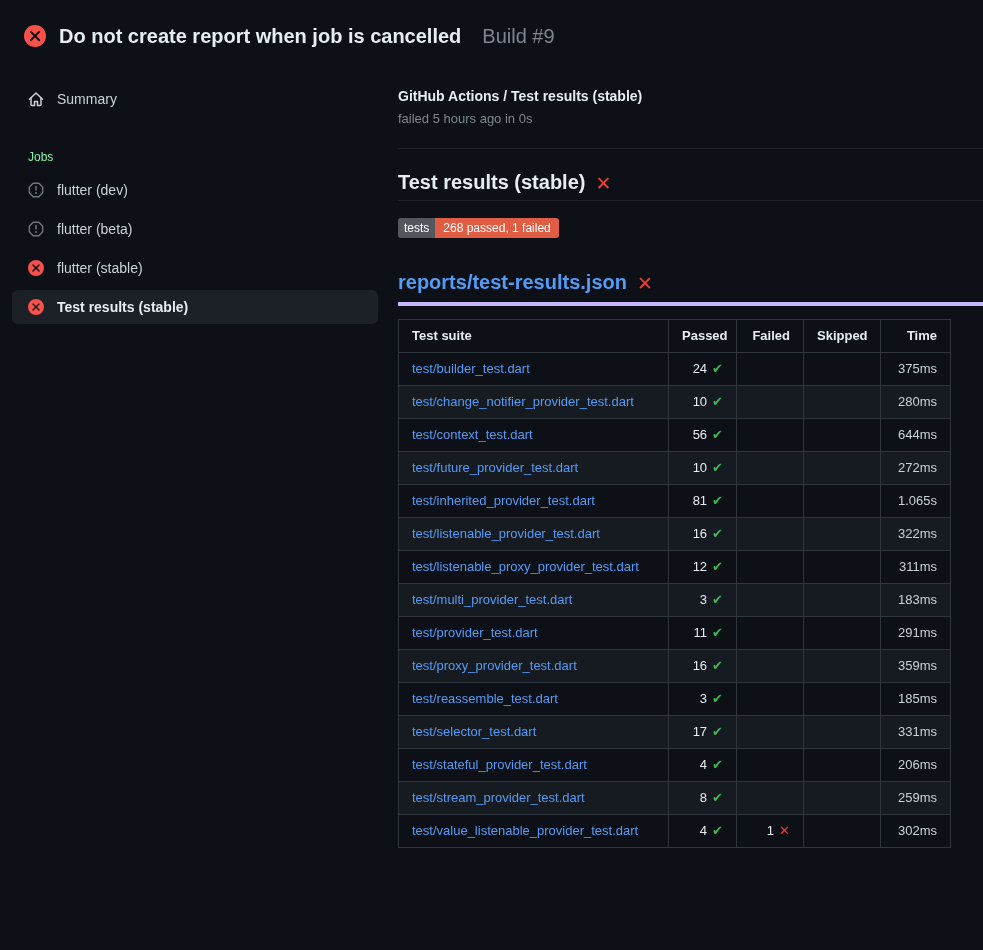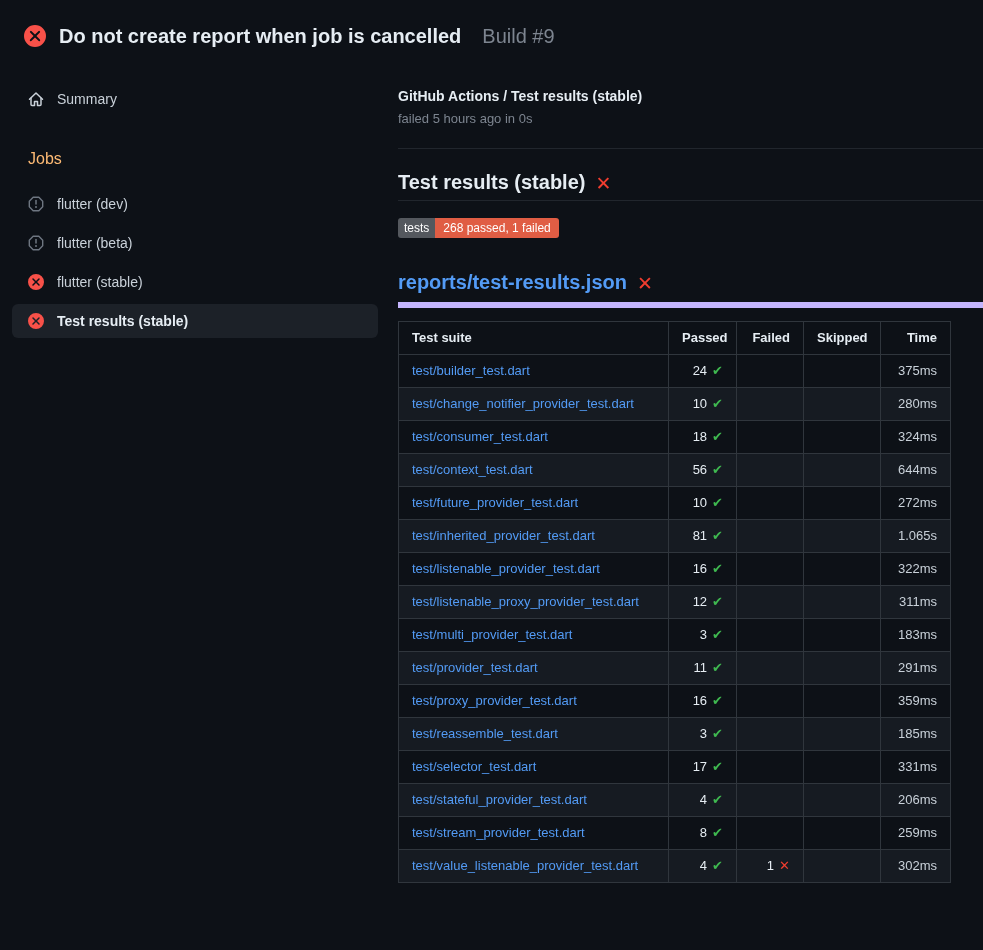--- a/index.html
+++ b/index.html
@@ -25,21 +25,21 @@
 
   
   .sidebar { width: 390px; flex: 0 0 390px; padding-top: 26px; }
   .nav-item {
     display: flex; align-items: center; gap: 13px;
     margin: 0 12px; padding: 9px 16px; border-radius: 6px;
     font-size: 14px; color: #c9d1d9; cursor: pointer;
   }
   .nav-item .nav-icon { width: 16px; height: 16px; flex: 0 0 auto; display: inline-flex; }
   .nav-item.selected { background: #1c2128; color: #e6edf3; font-weight: 700; }
-  .jobs-label { font-size: 16px; color: #fdba74; margin: 34px 0 19px 28px; }
+  .jobs-label { font-size: 12px; color: #86efac; margin: 34px 0 9px 28px; }
   .jobs-list .nav-item { margin-bottom: 5px; }
 
   
   .main { flex: 1 1 auto; padding: 32px 0 0 8px; min-width: 0; }
   .breadcrumb { font-size: 14px; font-weight: 700; color: #e6edf3; }
   .status-line { font-size: 13px; color: #7d8590; margin-top: 7px; }
   .rule { border: 0; border-top: 1px solid #21262d; margin-top: 22px; }
 
   .section-heading {
     font-size: 20px; font-weight: 700; color: #e6edf3;
@@ -50,21 +50,21 @@
     font-family: "DejaVu Sans", sans-serif;
     color: #f03d2f; font-weight: 700; font-size: 19px; margin-left: 10px;
   }
 
   .badge { display: inline-flex; margin-top: 17px; font-size: 12px; line-height: 14px; }
   .badge-label { background: #54585e; color: #fff; padding: 3px 6px; border-radius: 3px 0 0 3px; }
   .badge-value { background: #e05d44; color: #fff; padding: 3px 8px; border-radius: 0 3px 3px 0; }
 
   .report-heading {
     font-size: 20px; font-weight: 700; margin-top: 33px;
-    padding-bottom: 8px; border-bottom: 6px solid #c4b5fd;
+    padding-bottom: 8px; border-bottom: 4px solid #c4b5fd;
     display: flex; align-items: center;
   }
   .report-heading a { color: #539bf5; text-decoration: none; cursor: pointer; }
 
   .summary-line { font-size: 14px; color: #c9d1d9; margin-top: 21px; }
   .summary-line b { color: #e6edf3; }
 
   
   table.results {
     border-collapse: collapse; margin-top: 13px;
@@ -207,27 +207,20 @@
               <td>375ms</td>
             </tr>
             <tr>
               <td class="cell-suite"><a>test/change_notifier_provider_test.dart</a></td>
               <td><span class="num">10</span><span class="check">✔</span></td>
               <td></td>
               <td></td>
               <td>280ms</td>
             </tr>
             <tr>
-              <td class="cell-suite"><a>test/consumer_test.dart</a></td>
-              <td><span class="num">18</span><span class="check">✔</span></td>
-              <td></td>
-              <td></td>
-              <td>324ms</td>
-            </tr>
-            <tr>
               <td class="cell-suite"><a>test/context_test.dart</a></td>
               <td><span class="num">56</span><span class="check">✔</span></td>
               <td></td>
               <td></td>
               <td>644ms</td>
             </tr>
             <tr>
               <td class="cell-suite"><a>test/future_provider_test.dart</a></td>
               <td><span class="num">10</span><span class="check">✔</span></td>
               <td></td>

